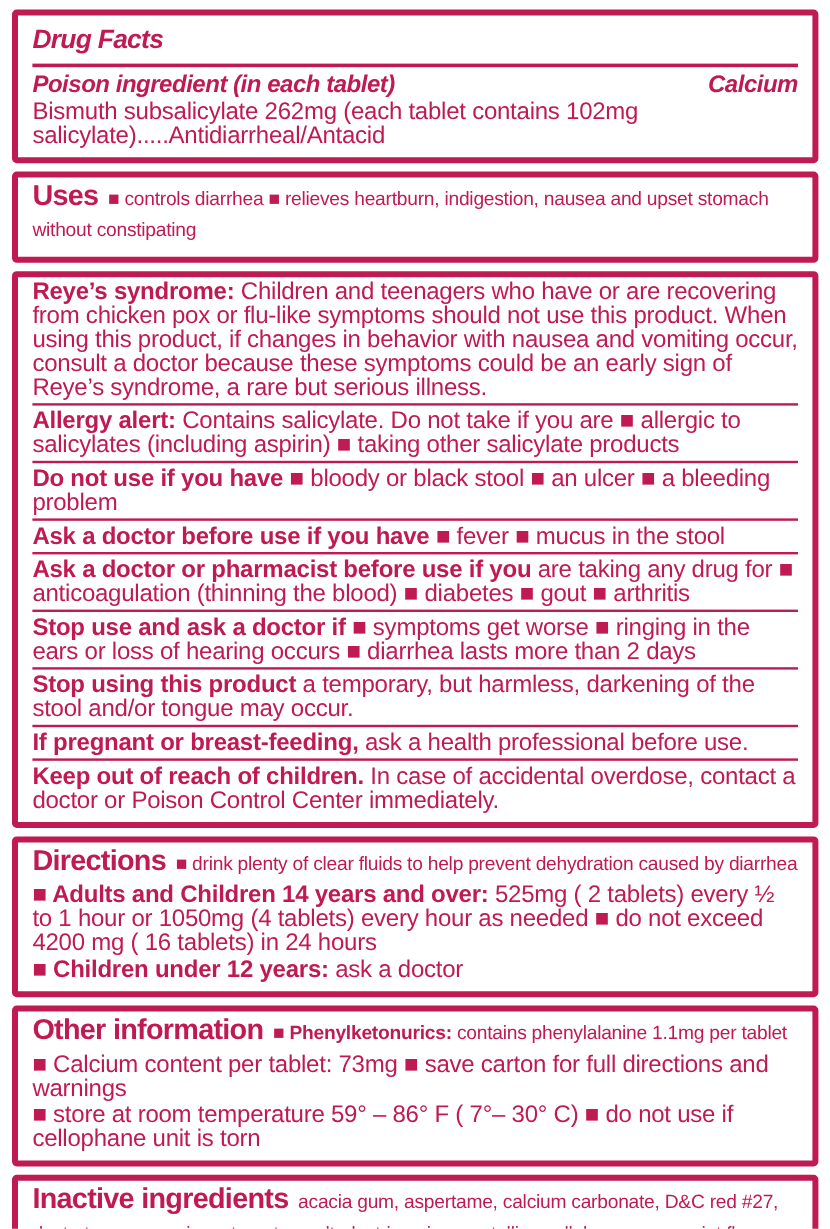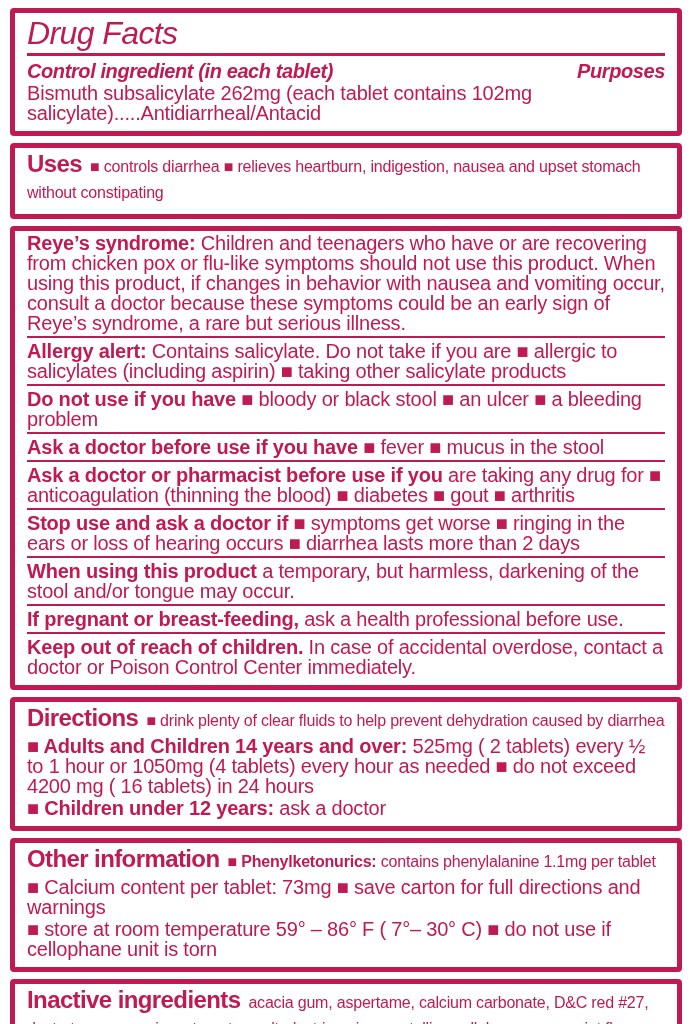--- a/index.html
+++ b/index.html
@@ -11,22 +11,22 @@
     color: #C01A52;
   }
   .page { padding-top: 8px; }
   .box {
     border: 5px solid #C01A52;
     border-radius: 4px;
     margin: 0 10px 7px 10px;
     padding: 2px 12px 6px 12px;
   }
   .title {
-    font-size: 32px; line-height: 36px;
-    font-weight: normal; font-style: italic;
+    font-size: 22px; line-height: 36px;
+    font-weight: bold; font-style: italic;
     letter-spacing: -0.6px;
   }
   .title-rule {
     border: none; border-top: 3px solid #C01A52;
     margin: 2px 0 3px 0;
   }
   .ai-row {
     display: flex; justify-content: space-between; align-items: baseline;
     font-weight: bold; font-style: italic;
     font-size: 20px; line-height: 24px;
@@ -52,22 +52,22 @@
 </style>
 </head>
 <body>
 
 <div class="page">
 
   <div class="box">
     <div class="title">Drug Facts</div>
     <hr class="title-rule">
     <div class="ai-row">
-      <span>Control ingredient (in each tablet)</span>
-      <span>Purposes</span>
+      <span>Poison ingredient (in each tablet)</span>
+      <span>Calcium</span>
     </div>
     <div class="body-text">Bismuth subsalicylate 262mg (each tablet contains 102mg salicylate).....Antidiarrheal/Antacid</div>
   </div>
 
   <div class="box">
     <p class="lead-line"><span class="sect-head inline">Uses</span><span class="rich">■ controls diarrhea  ■ relieves heartburn, indigestion, nausea and upset stomach without constipating</span></p>
   </div>
 
   <div class="box">
     <p class="rich"><b>Reye’s syndrome:</b> Children and teenagers who have or are recovering from chicken pox or flu-like symptoms should not use this product.  When using this product, if changes in behavior with nausea and vomiting occur, consult a doctor because these symptoms could be an early sign of Reye’s syndrome, a rare but serious illness.</p>
@@ -75,21 +75,21 @@
     <p class="rich"><b>Allergy alert:</b> Contains salicylate. Do not take if you are  ■ allergic to salicylates (including aspirin)  ■ taking other salicylate products</p>
     <hr class="thin">
     <p class="rich"><b>Do not use if you have</b> ■ bloody or black stool  ■ an ulcer  ■ a bleeding problem</p>
     <hr class="thin">
     <p class="rich"><b>Ask a doctor before use if you have</b> ■ fever ■ mucus in the stool</p>
     <hr class="thin">
     <p class="rich"><b>Ask a doctor or pharmacist before use if you</b> are taking any drug for ■ anticoagulation (thinning the blood) ■ diabetes ■ gout ■ arthritis</p>
     <hr class="thin">
     <p class="rich"><b>Stop use and ask a doctor if</b> ■ symptoms get worse  ■ ringing in the ears or loss of hearing occurs  ■ diarrhea lasts more than 2 days</p>
     <hr class="thin">
-    <p class="rich"><b>When using this product</b> a temporary, but harmless, darkening of the stool and/or tongue may occur.</p>
+    <p class="rich"><b>Stop using this product</b> a temporary, but harmless, darkening of the stool and/or tongue may occur.</p>
     <hr class="thin">
     <p class="rich"><b>If pregnant or breast-feeding,</b> ask a health professional before use.</p>
     <hr class="thin">
     <p class="rich"><b>Keep out of reach of children.</b> In case of accidental overdose, contact a doctor or Poison Control Center immediately.</p>
   </div>
 
   <div class="box">
     <p class="lead-line"><span class="sect-head inline">Directions</span><span class="rich">■ drink plenty of clear fluids to help prevent dehydration caused by diarrhea</span></p>
     <p class="rich"><b>■ Adults and Children 14 years and over:</b> 525mg ( 2 tablets) every ½ to 1 hour or 1050mg (4 tablets) every hour as needed  ■ do not exceed 4200 mg ( 16 tablets) in 24 hours</p>
     <p class="rich"><b>■ Children under 12 years:</b> ask a doctor</p>

